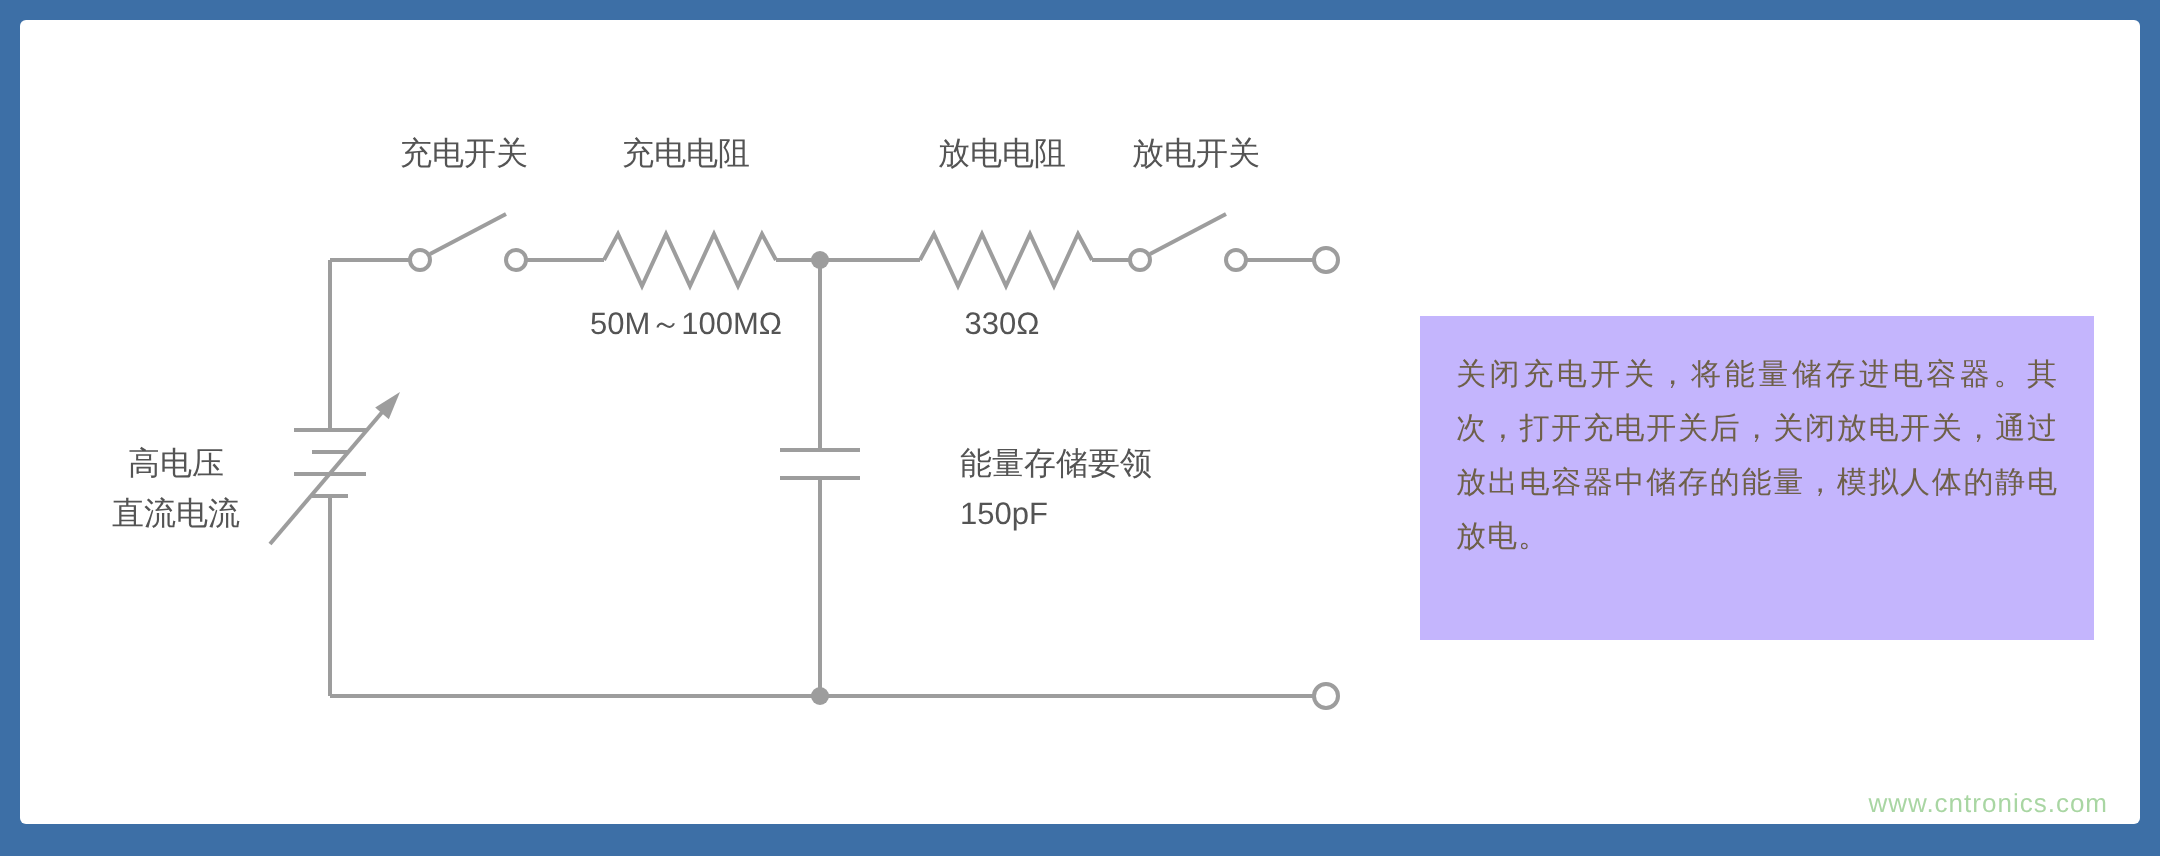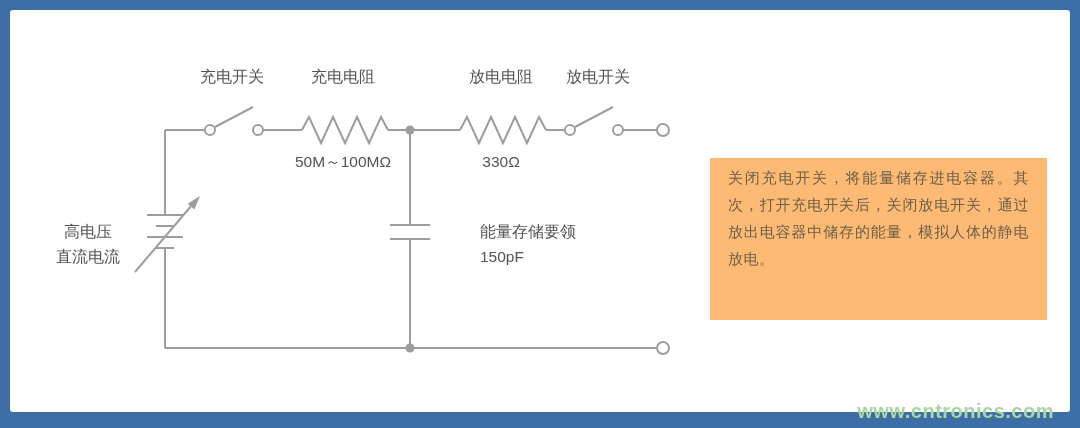--- a/index.html
+++ b/index.html
@@ -13,29 +13,29 @@
     background:#ffffff;border-radius:3px;
   }
   .circuit-svg{position:absolute;left:0;top:0;}
   .wire{stroke:#9d9d9d;stroke-width:2;fill:none;}
   .term{stroke:#9d9d9d;stroke-width:2;fill:#ffffff;}
   .dot{fill:#9d9d9d;stroke:none;}
   .lbl{fill:#545454;font-size:16px;font-family:"Liberation Sans","DejaVu Sans",sans-serif;}
   .val{fill:#545454;font-size:15.5px;font-family:"Liberation Sans","DejaVu Sans",sans-serif;}
   .note{
     position:absolute;left:700px;top:148px;width:337px;height:162px;
-    box-sizing:border-box;background:#fdba74;padding:6px 18px;
+    box-sizing:border-box;background:#c4b5fd;padding:16px 18px;
   }
   .note p{
     margin:0;font-size:15px;line-height:27px;color:#6e6049;
     text-align:justify;font-weight:500;letter-spacing:.5px;
   }
   .watermark{
-    position:absolute;right:26px;bottom:5px;
-    color:#a9d6a3;font-size:20px;letter-spacing:.5px;font-weight:bold;
+    position:absolute;right:26px;bottom:19px;
+    color:#a9d6a3;font-size:13px;letter-spacing:.5px;
   }
 </style>
 </head>
 <body>
 
 <div class="page">
   <div class="card">
 
     <svg class="circuit-svg" width="1060" height="402" viewBox="0 0 1060 402">
 

